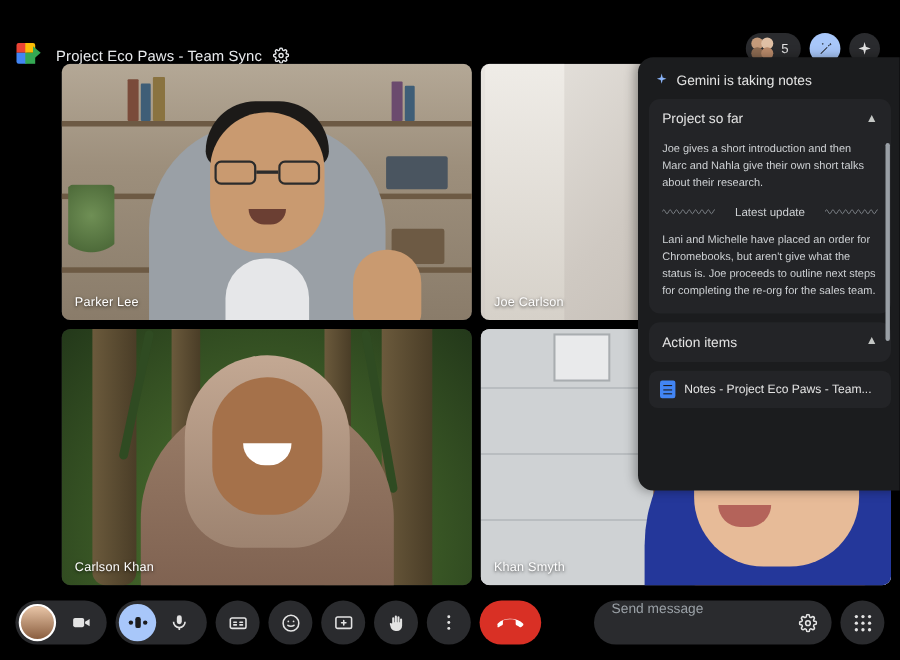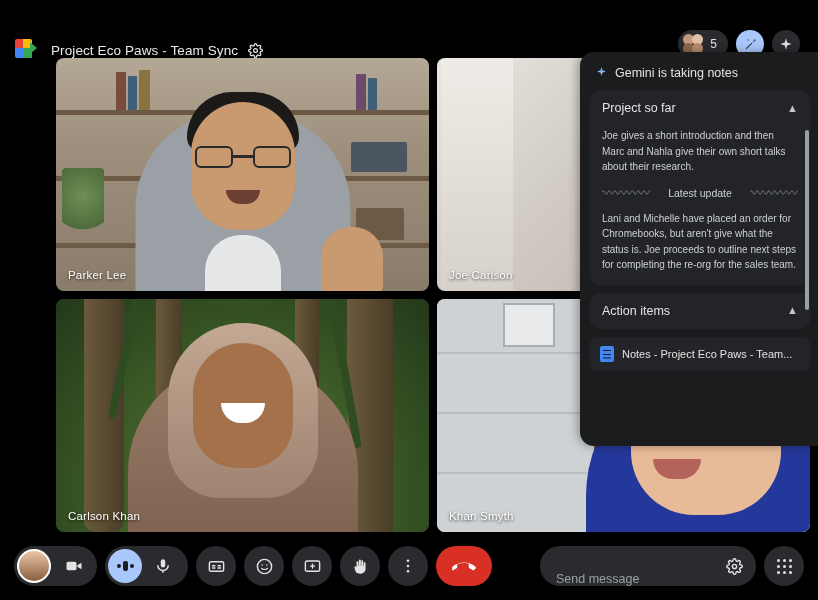--- a/index.html
+++ b/index.html
@@ -175,21 +175,21 @@
     display:flex; align-items:center; justify-content:center; cursor:pointer; flex:0 0 auto; }
   .cbtn.icon-only { background: transparent; width: 34px; }
   .mic-pill { display:flex; align-items:center; gap: 4px; background:#2a2b2e; border-radius:22px; height:40px; padding: 0 8px 0 3px; }
   .blue-dot { width:34px; height:34px; border-radius:50%; background:#a8c7fa; display:flex; align-items:center; justify-content:center; }
   .blue-dot i { width:4px; height:4px; background:#1b1c1e; border-radius:50%; margin:0 1px; display:block; }
   .blue-dot i.mid { width:5px; height:10px; border-radius:2px; }
   .hangup { width: 56px; height: 40px; border-radius: 20px; background:#d93025;
     display:flex; align-items:center; justify-content:center; cursor:pointer; }
   .right-group { margin-left:auto; display:flex; align-items:center; gap: 8px; }
   .msgbox {
-    display:flex; align-items:flex-end; width: 216px; height: 40px; background:#2a2b2e;
+    display:flex; align-items:flex-start; width: 216px; height: 40px; background:#2a2b2e;
     border-radius: 20px; padding: 0 8px 0 16px;
   }
   .msgbox input {
     flex:1; background:transparent; border:0; outline:0; color:#e3e3e3; font-size:12.5px;
     font-family: "Liberation Sans", sans-serif;
   }
   .msgbox input::placeholder { color:#9aa0a6; }
   .apps-btn { width:40px; height:40px; border-radius:50%; background:#2a2b2e;
     display:flex; align-items:center; justify-content:center; cursor:pointer; }
   .dots3x3 { display:grid; grid-template-columns: repeat(3, 3px); grid-template-rows: repeat(3,3px); gap:3px; }

